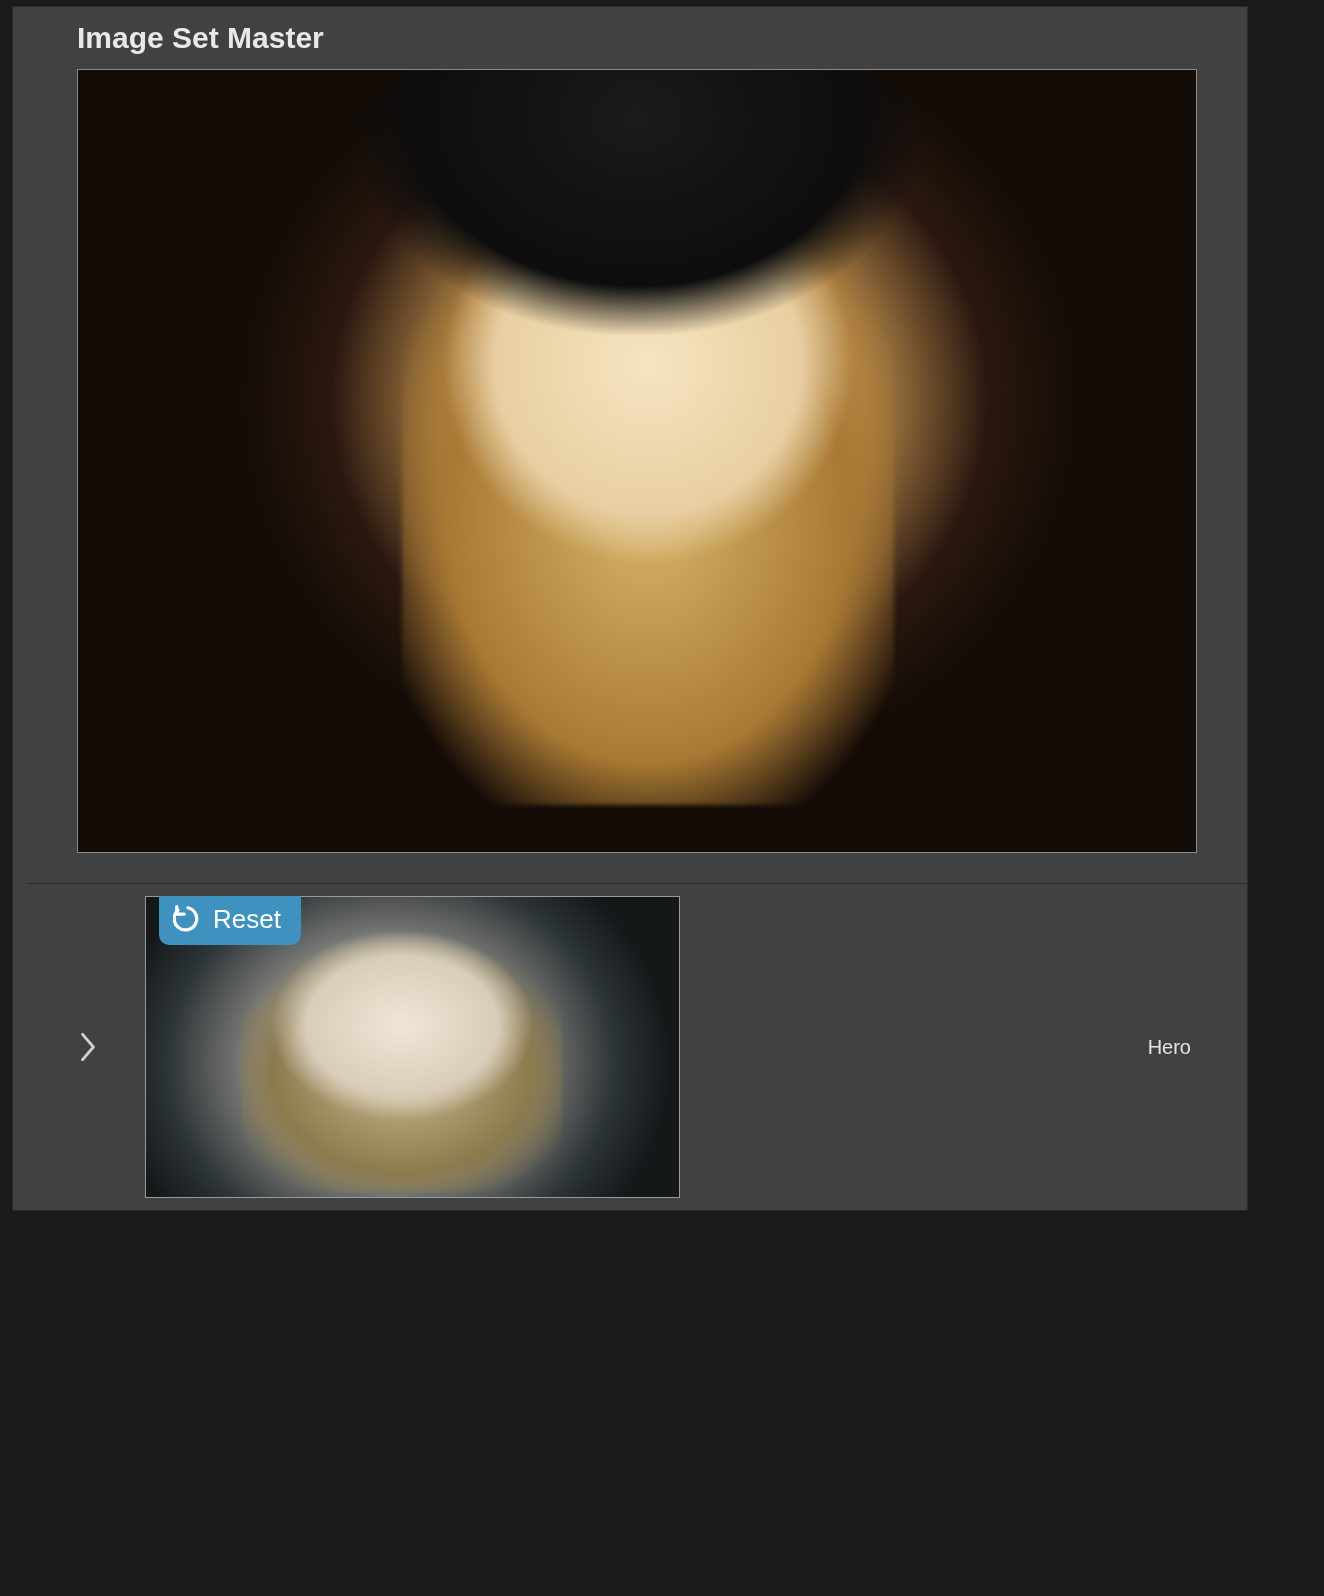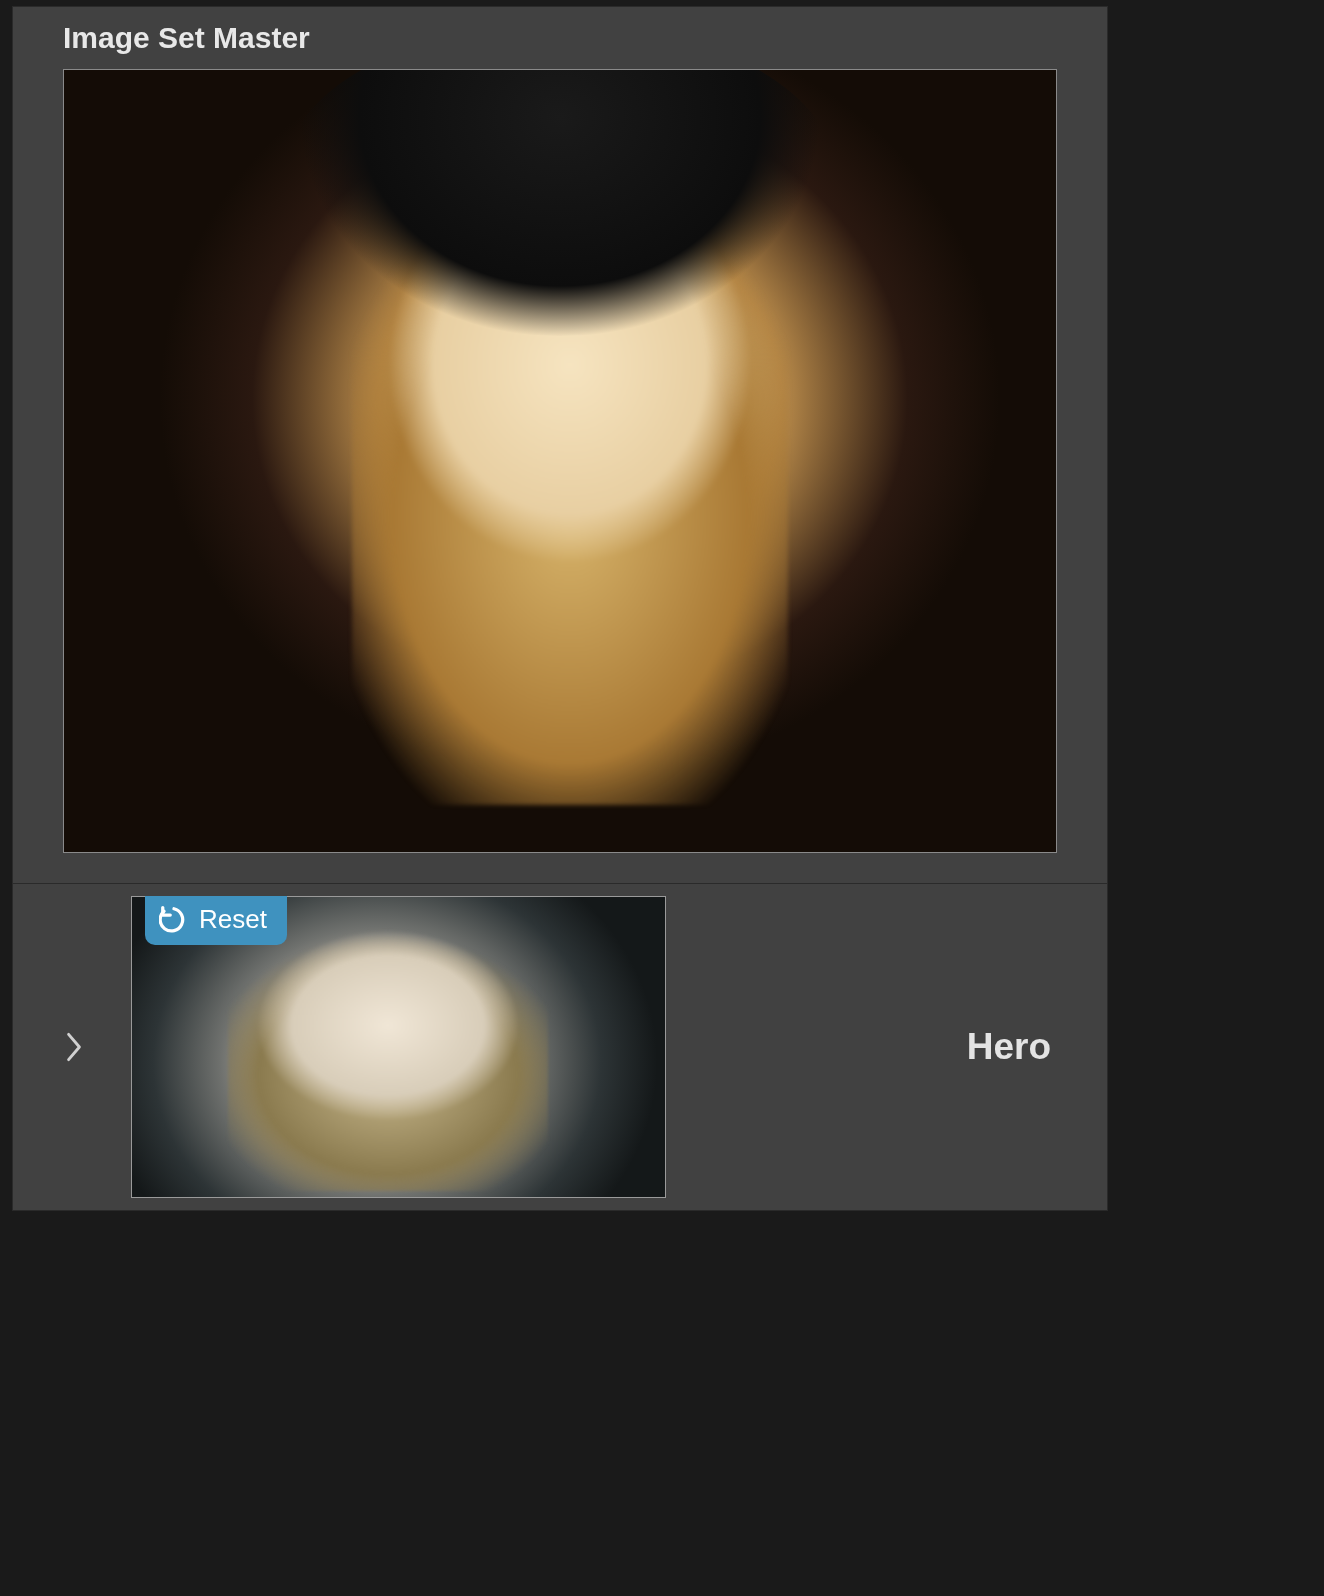--- a/index.html
+++ b/index.html
@@ -6,22 +6,23 @@
   body {
     background: #1a1a1a;
     font-family: -apple-system, BlinkMacSystemFont, "Segoe UI", Helvetica, Arial, sans-serif;
     width: 1324px;
     height: 1596px;
     padding: 0;
   }
   .panel {
     background: #414141;
     border: 1px solid #2a2a2a;
-    width: 1096px;
+    width: 1236px;
     margin: 6px 12px;
+    padding-left: 14px;
   }
   .master-section {
     padding: 14px 50px 30px 50px;
     border-bottom: 1px solid #2a2a2a;
   }
   .master-title {
     color: #e8e8e8;
     font-size: 30px;
     font-weight: 600;
     margin-bottom: 14px;
@@ -124,32 +125,32 @@
     position: absolute;
     top: 0; left: 14px;
     background: #3f92bf;
     color: #fff;
     border: none;
     border-radius: 0 0 10px 10px;
     padding: 8px 20px 10px 14px;
     font-size: 26px;
     font-weight: 400;
     display: flex;
-    align-items: flex-end;
+    align-items: flex-start;
     gap: 10px;
     cursor: pointer;
   }
   .reset-btn svg { width: 30px; height: 30px; }
   .reset-btn path, .reset-btn polyline { stroke:#fff; stroke-width:2.6; fill:none; stroke-linecap:round; stroke-linejoin:round; }
 
   .row-label {
     margin-left: auto;
     color: #e4e4e4;
-    font-size: 37px;
-    font-weight: 700;
+    font-size: 20px;
+    font-weight: 400;
     padding-right: 6px;
   }
 </style>
 </head>
 <body>
 
 <div class="panel">
 
   <div class="master-section">
     <div class="master-title">Image Set Master</div>

